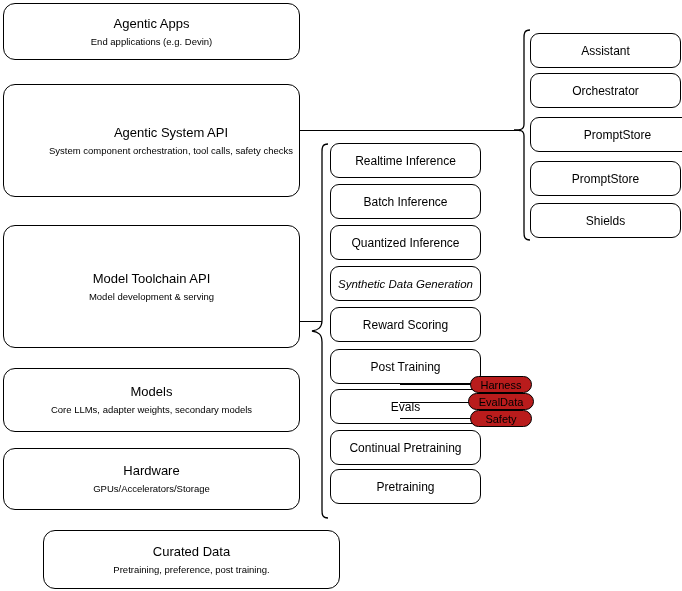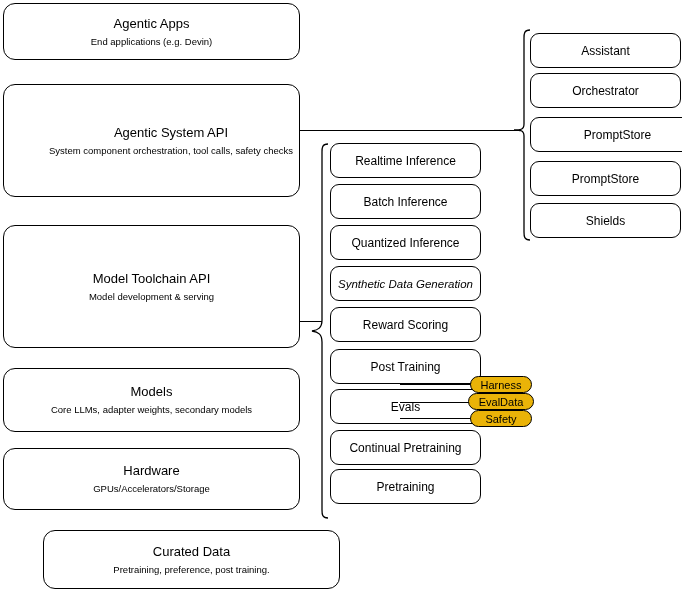--- a/index.html
+++ b/index.html
@@ -61,21 +61,21 @@
     color: #000000;
     z-index: 3;
   }
 
   
   .pill {
     position: absolute;
     box-sizing: border-box;
     border: 1.4px solid #000000;
     border-radius: 11px;
-    background: #eab308;
+    background: #b91c1c;
     display: flex;
     align-items: center;
     justify-content: center;
     font-size: 11px;
     color: #000000;
     z-index: 6;
   }
 
   
   .conn {

